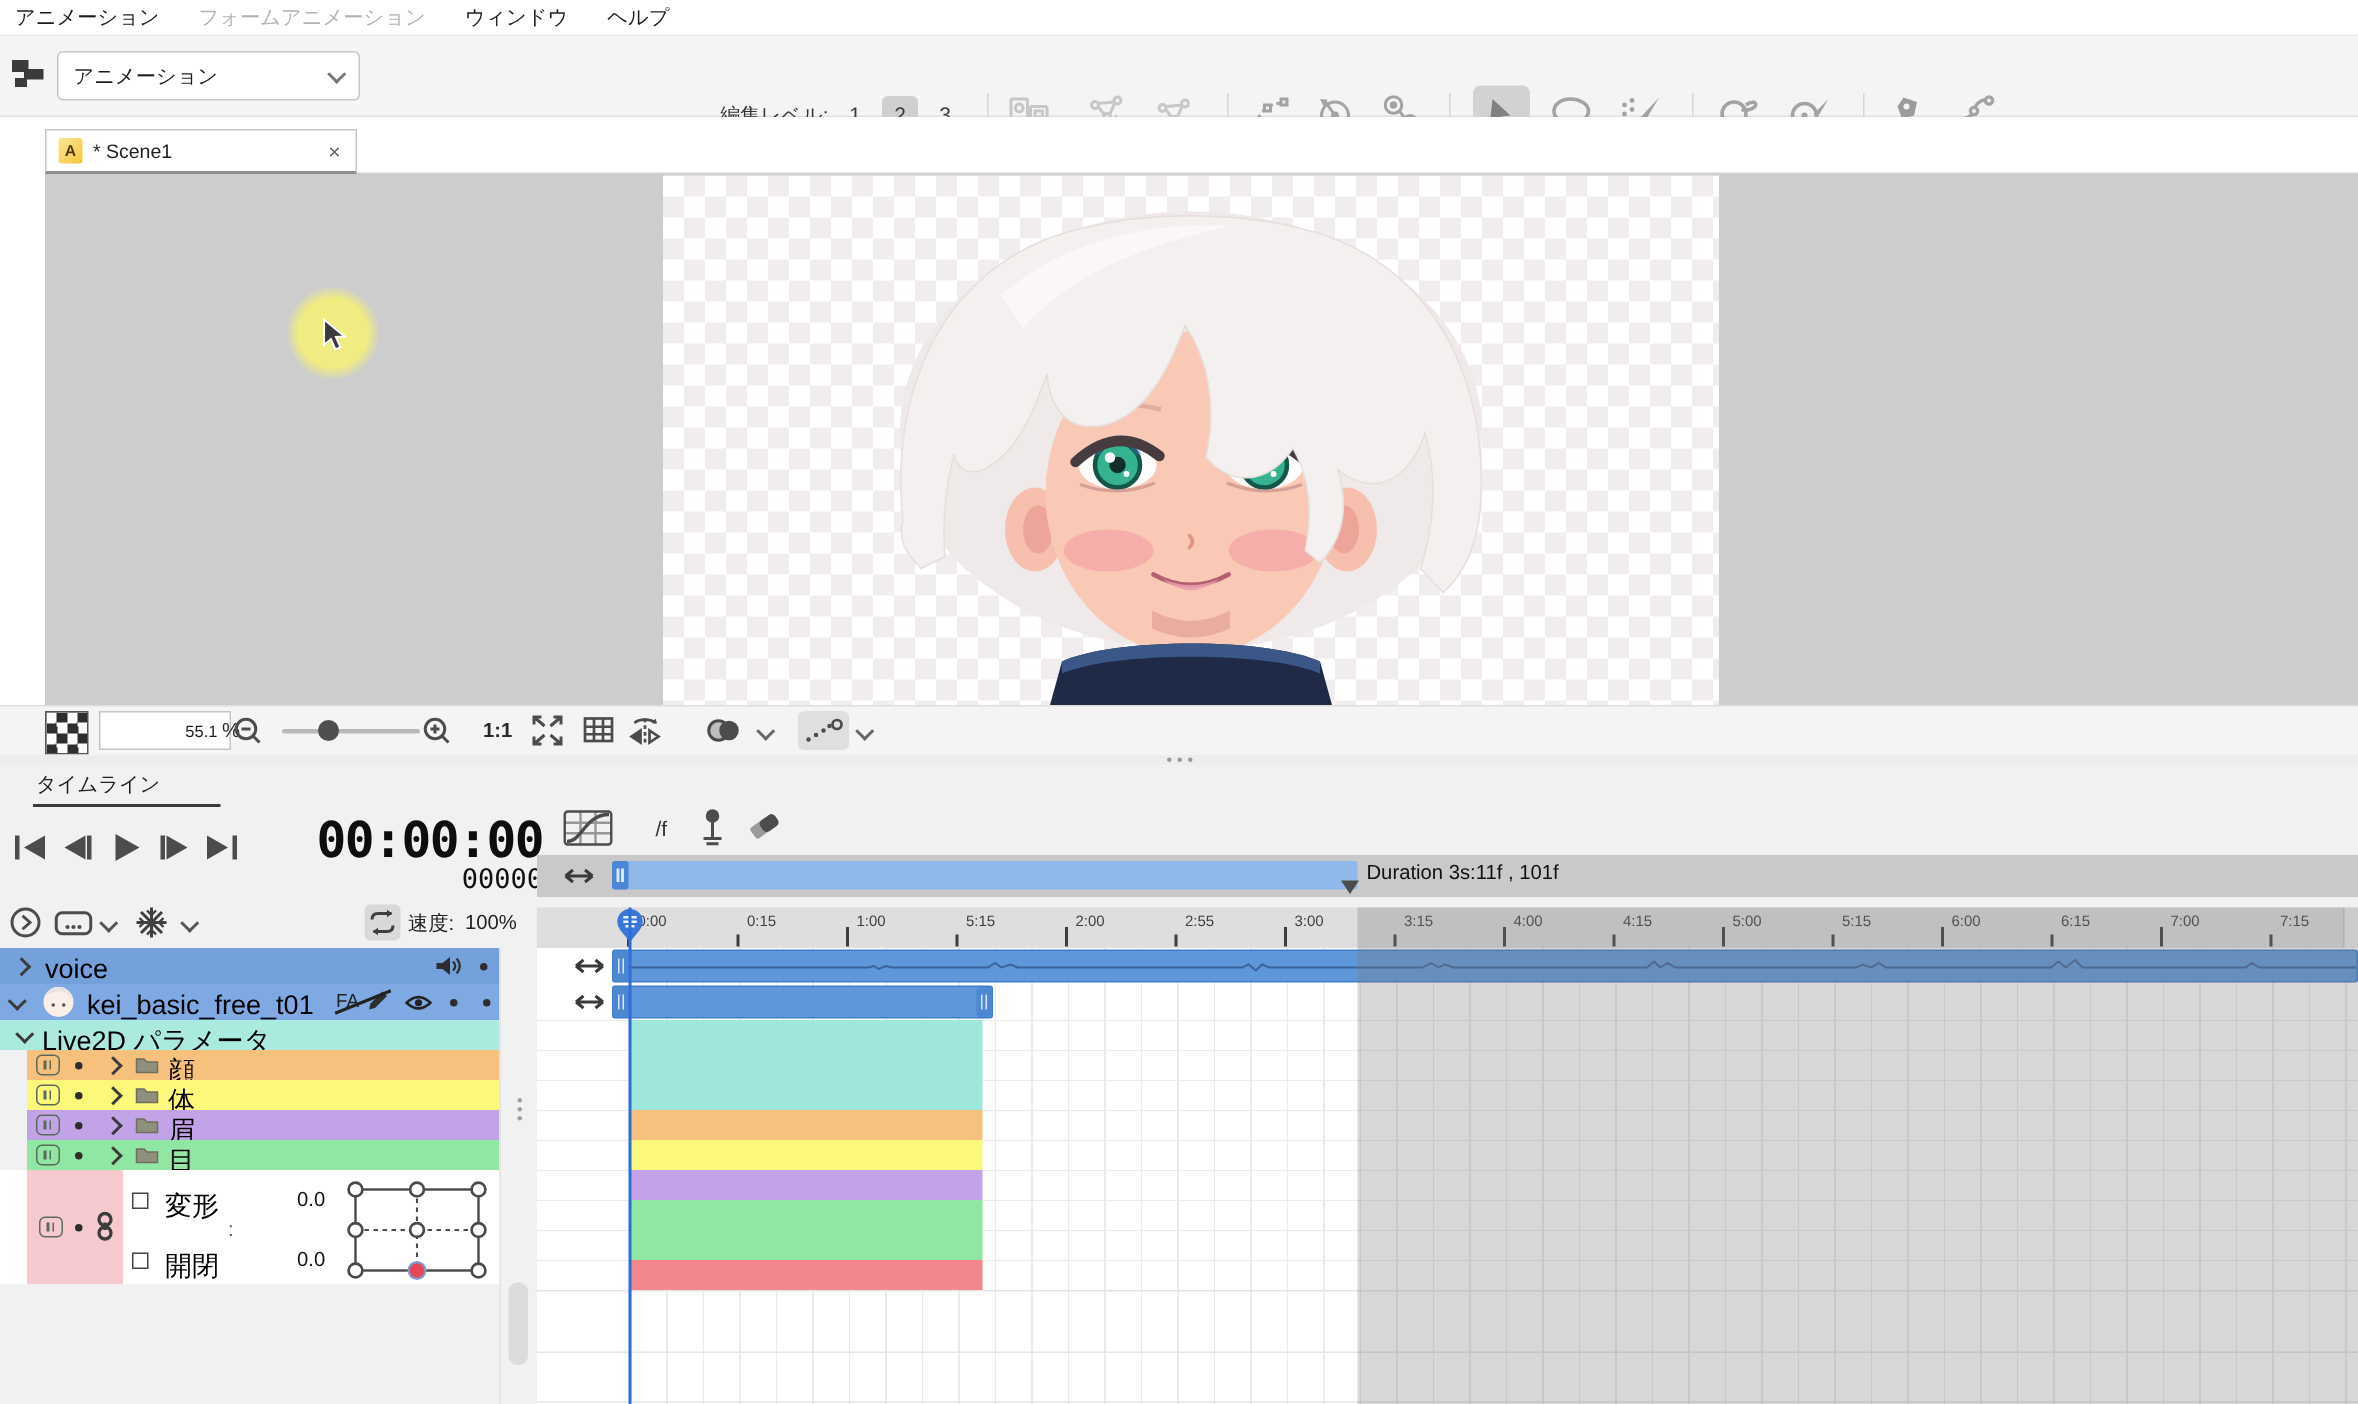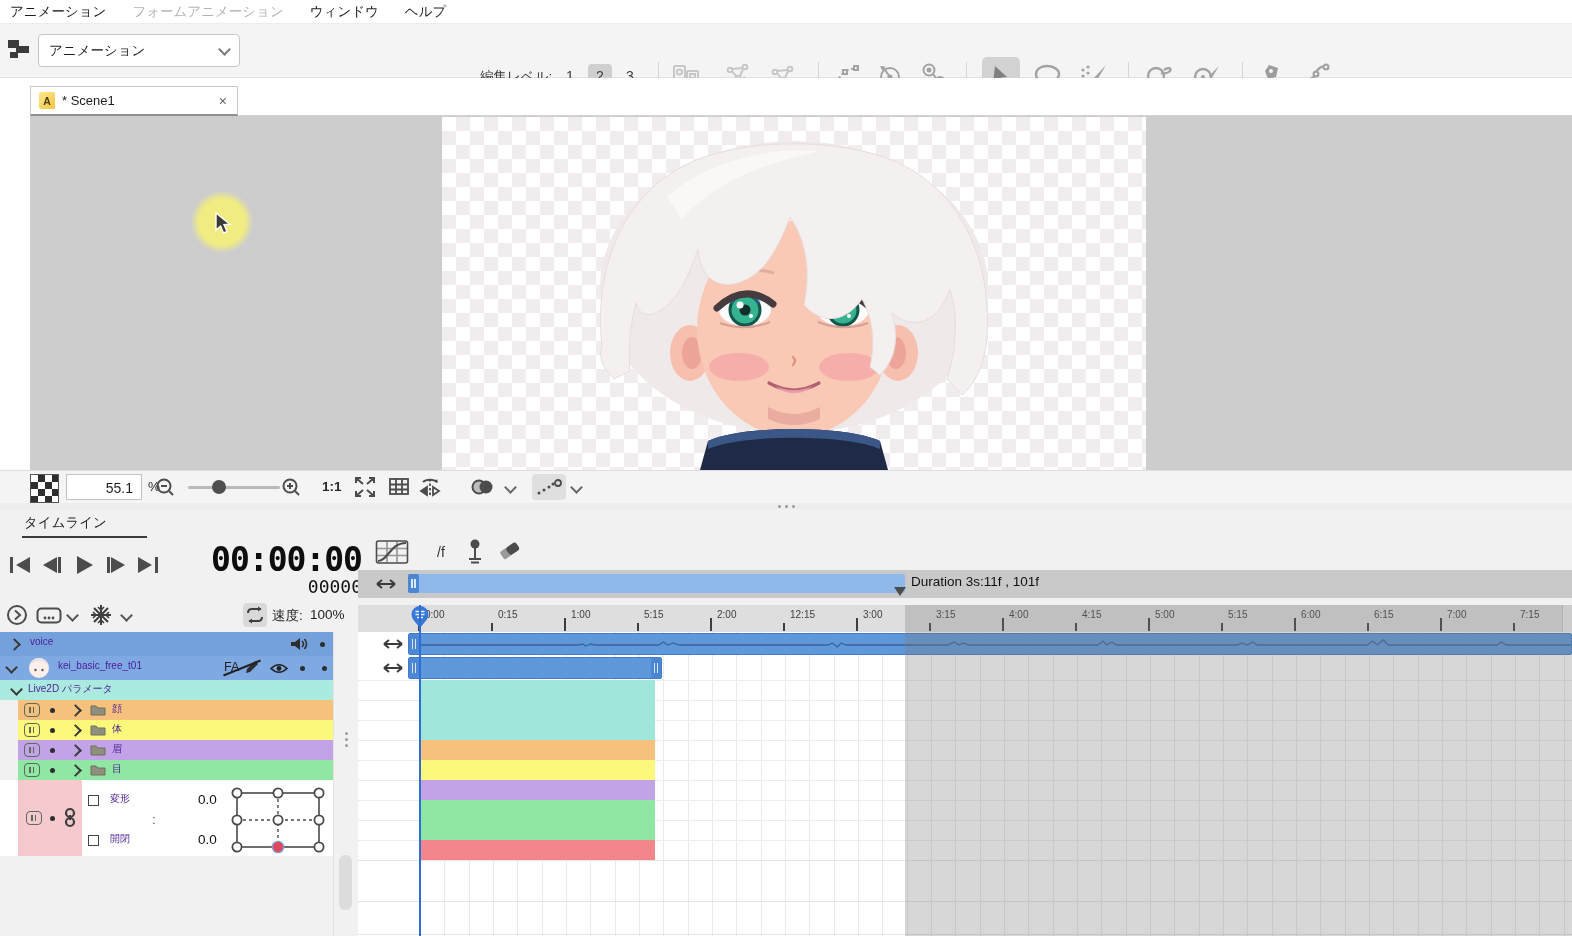--- a/index.html
+++ b/index.html
@@ -34,21 +34,21 @@
   #leftWhite{position:absolute;left:0;top:78px;width:30px;height:392px;background:#fff}
   #viewport{position:absolute;left:30px;top:116px;width:1542px;height:354px;background:#cdcdcd;overflow:hidden}
   #checker{position:absolute;left:412px;top:1px;width:704px;height:353px;
      background-image:conic-gradient(#f1edee 25%,#ffffff 0 50%,#f1edee 0 75%,#ffffff 0);background-size:28px 28px}
   #cursorGlow{position:absolute;left:161px;top:75px;width:62px;height:62px;border-radius:50%;
      background:radial-gradient(circle,rgba(242,238,126,.95) 52%,rgba(242,238,126,0) 72%)}
   
   #statusbar{position:absolute;left:0;top:470px;width:100%;height:33px;background:#f4f4f4;border-top:1px solid #dedede;box-sizing:border-box}
   #swatch{position:absolute;left:30px;top:3px;width:27px;height:27px;border:1px solid #555;
      background-image:conic-gradient(#2e2e2e 25%,#fff 0 50%,#2e2e2e 0 75%,#fff 0);background-size:14px 14px}
-  #zoomBox{position:absolute;left:66px;top:3px;width:76px;height:26px;background:#fff;border:1px solid #c4c4c4;font-size:14px;text-align:right;line-height:26px;padding-right:8px;box-sizing:border-box}
+  #zoomBox{position:absolute;left:66px;top:3px;width:88px;height:26px;background:#fff;border:1px solid #c4c4c4;font-size:11px;text-align:right;line-height:26px;padding-right:8px;box-sizing:border-box}
   .sbtxt{position:absolute;font-size:13.5px;color:#2a2a2a;top:8px}
   .sbicon{position:absolute;top:3px;width:26px;height:26px;display:flex;align-items:center;justify-content:center}
   .sbicon.sel{background:#dfdfdf;border-radius:4px;width:34px}
   #slider{position:absolute;left:188px;top:15px;width:92px;height:3px;background:#b9b9b9;border-radius:2px}
   #sliderKnob{position:absolute;left:24px;top:-6px;width:14px;height:14px;border-radius:50%;background:#4f4f4f}
   
   #splitter{position:absolute;left:0;top:503px;width:100%;height:7px;background:#ededed;display:flex;align-items:center;justify-content:center;gap:4px}
   #splitter i{width:3px;height:3px;border-radius:50%;background:#9a9a9a}
   
   #timeline{position:absolute;left:0;top:510px;width:100%;height:426px;background:#f1f1f1;overflow:hidden}
@@ -86,21 +86,21 @@
   .clip{position:absolute;background:#5e98da;border:1px solid #3f7cc9;border-radius:2px;box-sizing:border-box}
   .clipHandleL{position:absolute;left:0;top:0;bottom:0;width:10px;background:#4d86d2;border-radius:2px}
   .clipHandleR{position:absolute;right:0;top:0;bottom:0;width:10px;background:#4d86d2;border-radius:2px}
   .chb{position:absolute;left:2.5px;top:5px;width:1.5px;height:10px;background:#d8e6f8;box-shadow:3px 0 0 #d8e6f8}
   #playhead{position:absolute;left:61px;top:-27px;bottom:0;width:2px;background:#2e6fd6}
   #grayOverlay{position:absolute;left:547px;right:0;top:-27px;bottom:0;background:rgba(122,122,122,.30);pointer-events:none}
   .rowArrow{position:absolute;left:24px;width:22px;height:18px}
   
   #trackList{position:absolute;left:0;top:122px;width:333px;bottom:0}
   .lrow{position:relative;width:333px;box-sizing:border-box}
-  .lbl{position:absolute;font-size:10px;color:#4c1d95;white-space:nowrap}
+  .lbl{position:absolute;font-size:18px;color:#000000;white-space:nowrap}
   .cr{display:inline-block;width:7px;height:7px;border-right:2px solid #3a3a3a;border-bottom:2px solid #3a3a3a;transform:rotate(-45deg)}
   .cd{display:inline-block;width:7px;height:7px;border-right:2px solid #3a3a3a;border-bottom:2px solid #3a3a3a;transform:rotate(45deg)}
   .dot{position:absolute;width:5px;height:5px;border-radius:50%;background:#2d2d2d}
   .ptoggle{position:absolute;width:16px;height:14px;border:1.6px solid #5c6a5c;border-radius:4px;box-sizing:border-box}
   .ptoggle i{position:absolute;top:2.5px;width:1.7px;height:6px;background:#5c6a5c}
   .ptoggle i.a{left:4px}.ptoggle i.b{left:7.5px}
   .colorfill{position:absolute;left:18px;right:0;top:0;bottom:0}
   #scrollStrip{position:absolute;left:333px;top:122px;width:25px;bottom:0;background:#f1f1f1;border-left:1px solid #e3e3e3;box-sizing:border-box}
   #scrollThumb{position:absolute;left:5px;top:223px;width:13px;height:55px;background:#dcdcdc;border-radius:6px}
   .gripDots{position:absolute;left:11px;width:3px;height:3px;border-radius:50%;background:#9f9f9f;box-shadow:0 6px 0 #9f9f9f,0 12px 0 #9f9f9f}
@@ -539,21 +539,21 @@
       <div class="rtick" style="left: 281px;">
         <span class="rline short"></span>
         <span class="rlab">5:15</span>
       </div>
       <div class="rtick" style="left: 354px;">
         <span class="rline"></span>
         <span class="rlab">2:00</span>
       </div>
       <div class="rtick" style="left: 427px;">
         <span class="rline short"></span>
-        <span class="rlab">12:15</span>
+        <span class="rlab">2:55</span>
       </div>
       <div class="rtick" style="left: 500px;">
         <span class="rline"></span>
         <span class="rlab">3:00</span>
       </div>
       <div class="rtick" style="left: 573px;">
         <span class="rline short"></span>
         <span class="rlab">3:15</span>
       </div>
       <div class="rtick" style="left: 646px;">

